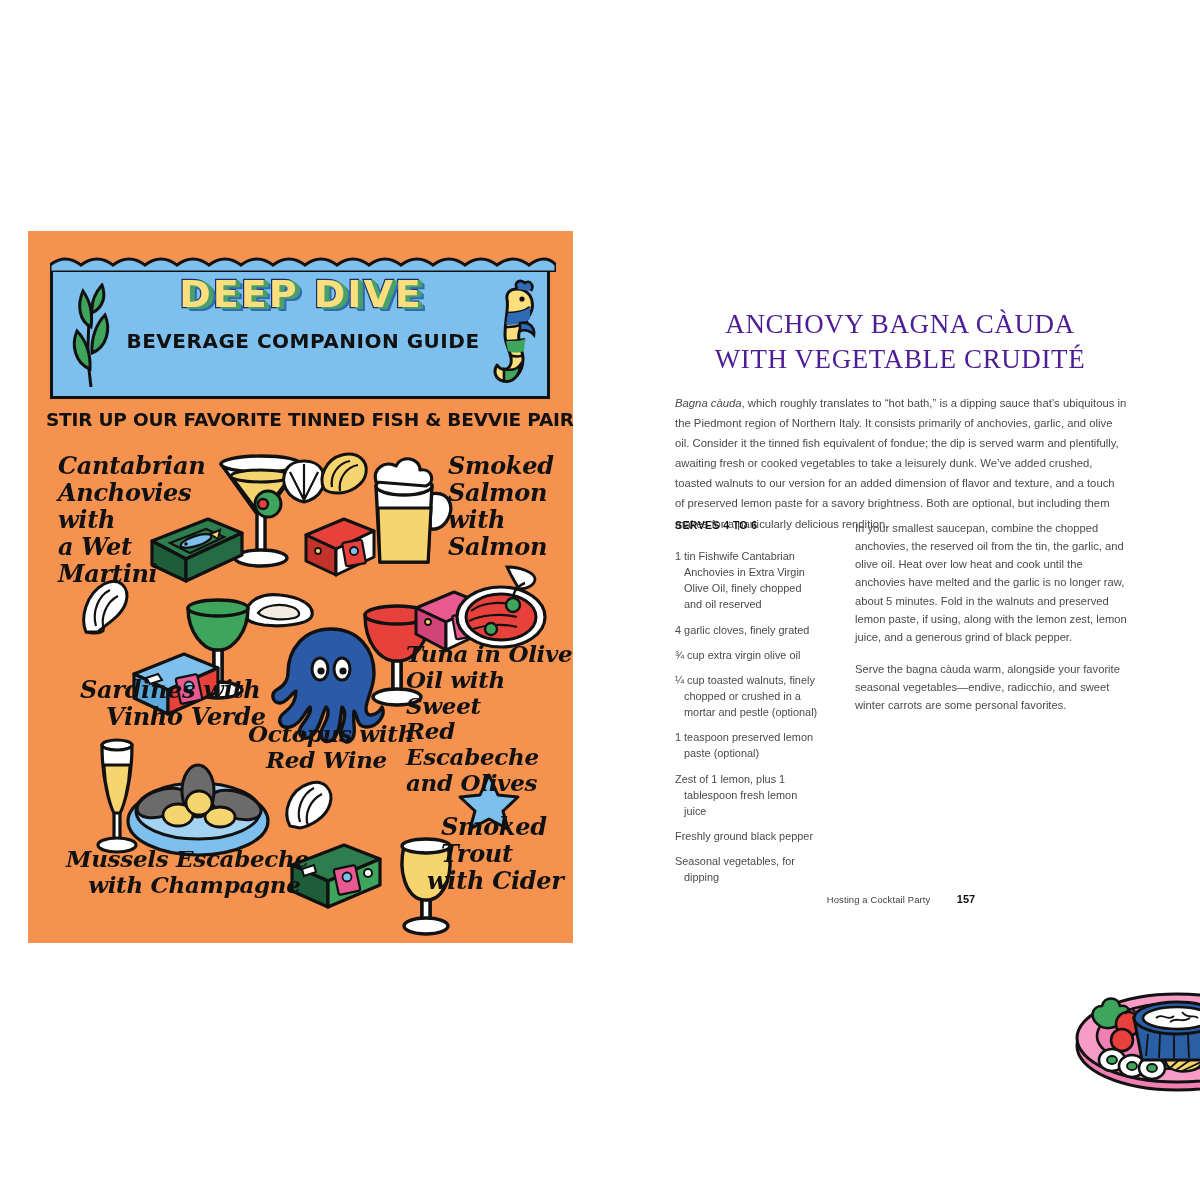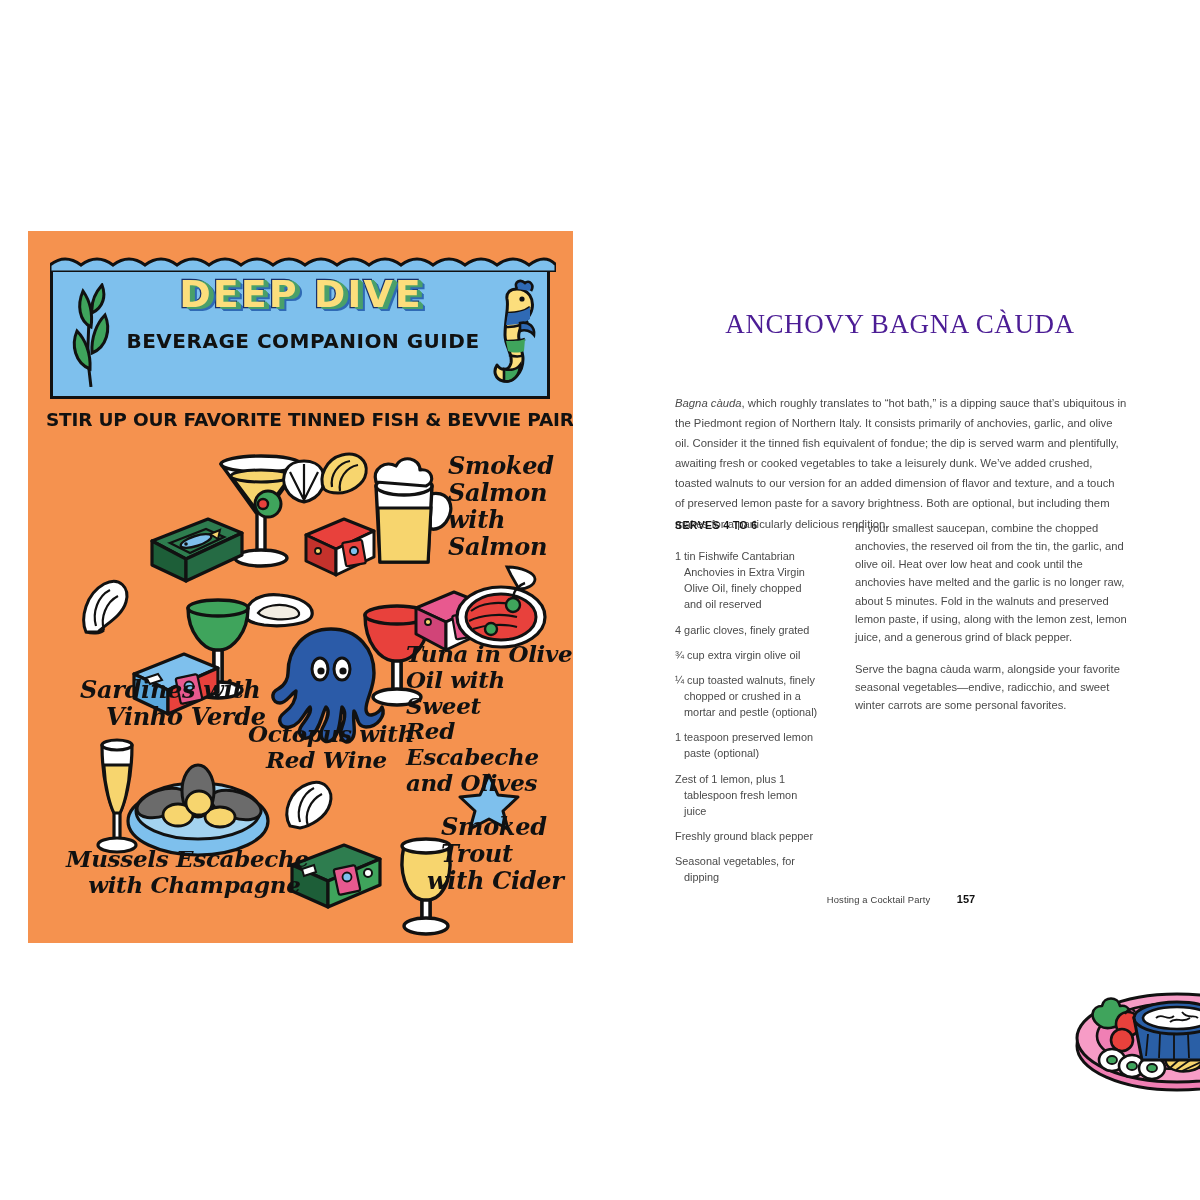--- a/index.html
+++ b/index.html
@@ -374,20 +374,27 @@
       <path d="M16,30 L28,26 L30,33 L18,37 Z" fill="#fff" stroke="#111" stroke-width="2"></path>
     </svg>
 
     <svg class="art" style="left:362px; top:595px; width:90px; height:120px;" viewBox="0 0 90 120">
       <path d="M14,20 C8,46 16,70 32,74 L32,94 L40,94 L40,74 C56,70 64,46 58,20 Z" fill="#F7D56E" stroke="#111" stroke-width="3.4" stroke-linejoin="round"></path>
       <ellipse cx="36" cy="20" rx="24" ry="7" fill="#fff" stroke="#111" stroke-width="3.4"></ellipse>
       <path d="M32,74 L32,96 L40,96 L40,74 Z" fill="#fff" stroke="#111" stroke-width="3.4"></path>
       <ellipse cx="36" cy="100" rx="22" ry="8" fill="#fff" stroke="#111" stroke-width="3.4"></ellipse>
     </svg>
 
+    <div class="pair p1">
+      <div>Cantabrian</div>
+      <div>Anchovies</div>
+      <div>with</div>
+      <div>a Wet</div>
+      <div>Martini</div>
+    </div>
 
     <div class="pair p2">
       <div>Smoked</div>
       <div>Salmon</div>
       <div>with Salmon</div>
     </div>
 
     <div class="pair p3">
       <div>Sardines with</div>
       <div style="padding-left:26px">Vinho Verde</div>
@@ -415,20 +422,21 @@
       <div>Trout</div>
       <div style="margin-left:-14px">with Cider</div>
     </div>
 
   </div>
 
   <div class="right-page">
 
     <div class="recipe-title">
       <div>ANCHOVY BAGNA CÀUDA</div>
+      <div>WITH VEGETABLE CRUDITÉ</div>
     </div>
 
     <p class="headnote"><i>Bagna càuda</i><span>, which roughly translates to “hot bath,” is a dipping sauce that’s ubiquitous in the Piedmont region of Northern Italy. It consists primarily of anchovies, garlic, and olive oil. Consider it the tinned fish equivalent of fondue; the dip is served warm and plentifully, awaiting fresh or cooked vegetables to take a leisurely dunk. We’ve added crushed, toasted walnuts to our version for an added dimension of flavor and texture, and a touch of preserved lemon paste for a savory brightness. Both are optional, but including them makes for a particularly delicious rendition.</span></p>
 
     <div class="cols">
 
       <div class="col-ing">
         <div class="serves">SERVES 4 TO 6</div>
         <div class="ing">1 tin Fishwife Cantabrian Anchovies in Extra Virgin Olive Oil, finely chopped and oil reserved</div>
         <div class="ing">4 garlic cloves, finely grated</div>

